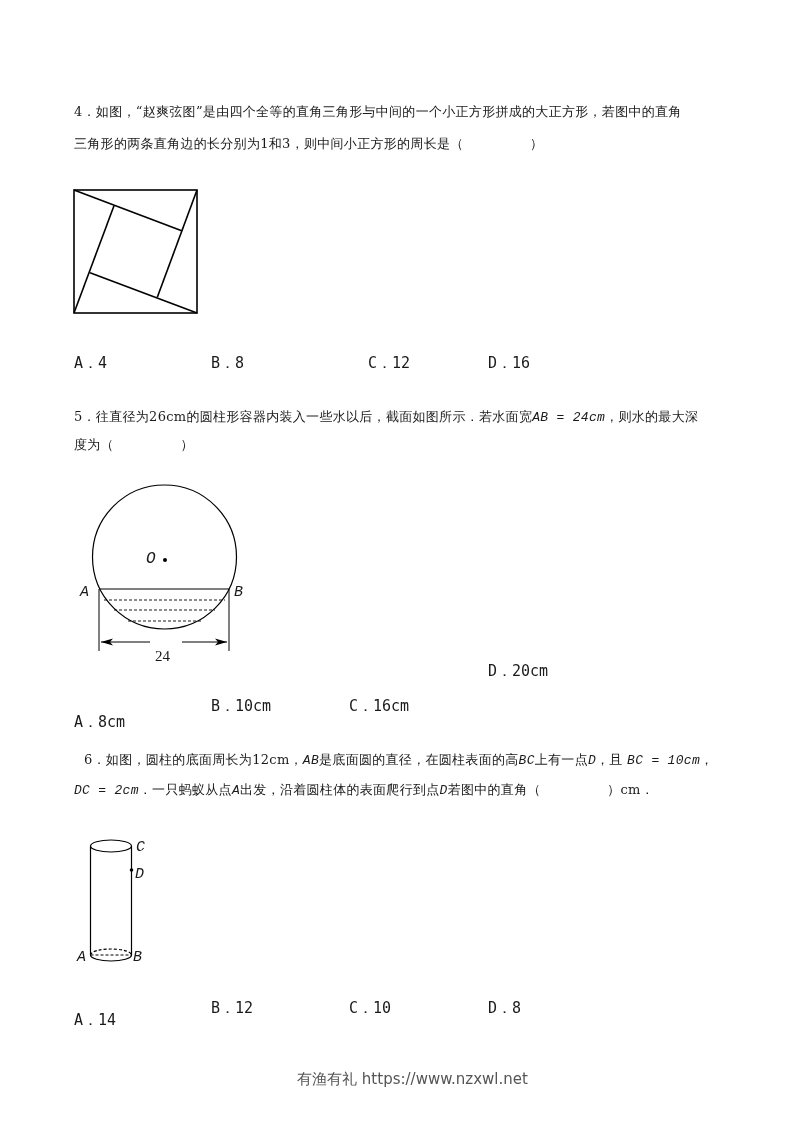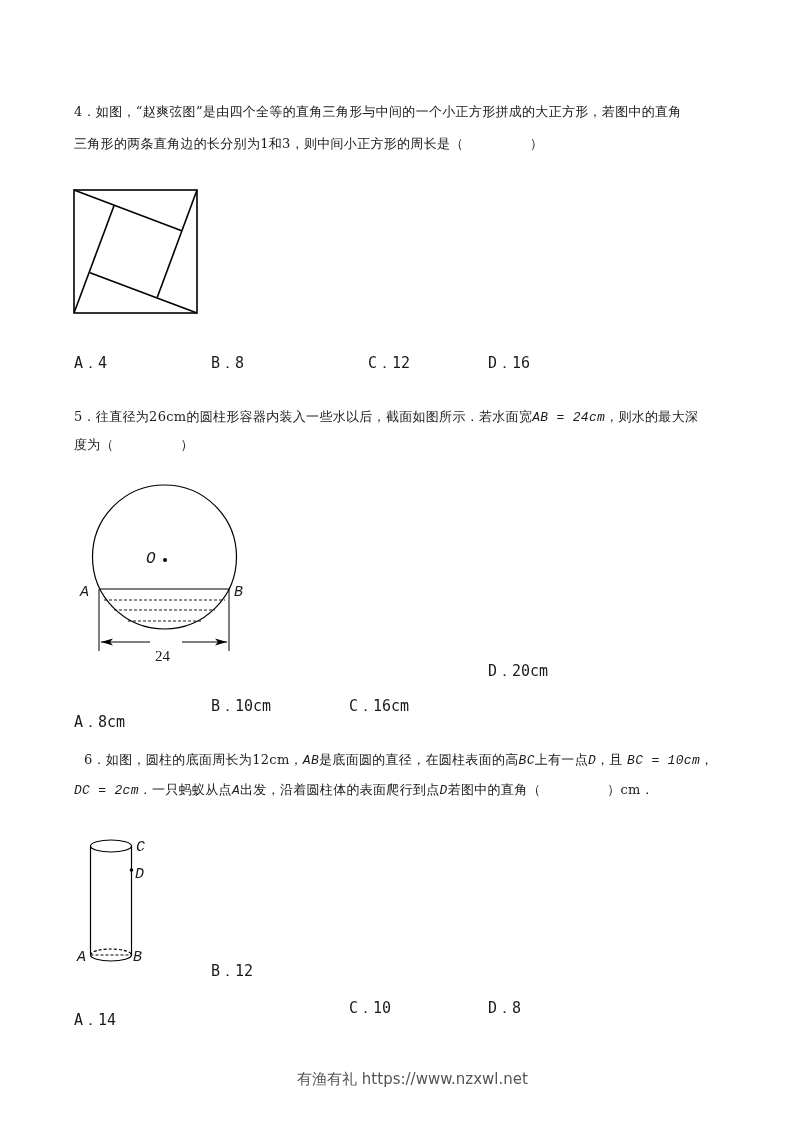--- a/index.html
+++ b/index.html
@@ -81,17 +81,17 @@
     <line x1="90.5" y1="955" x2="131.5" y2="955" stroke-dasharray="3,2"></line>
   </g>
   <circle cx="131.5" cy="870" r="1.8" fill="#000"></circle>
 </svg>
 <div style="position:absolute; left:136px; top:837px; font-size:15px;"><i class="m">C</i></div>
 <div style="position:absolute; left:135px; top:864px; font-size:15px;"><i class="m">D</i></div>
 <div style="position:absolute; left:77px; top:947px; font-size:15px;"><i class="m">A</i></div>
 <div style="position:absolute; left:133px; top:947px; font-size:15px;"><i class="m">B</i></div>
 
 <div class="opt" style="left:74px; top:999px;margin-top:12px;">A．14</div>
-<div class="opt" style="left:211px; top:962px;">B．12</div>
+<div class="opt" style="left:211px; top:999px;">B．12</div>
 <div class="opt" style="left:349px; top:999px;">C．10</div>
 <div class="opt" style="left:488px; top:999px;">D．8</div>
 
 <div class="footer">有渔有礼 https://www.nzxwl.net</div>
 
 </body></html>

